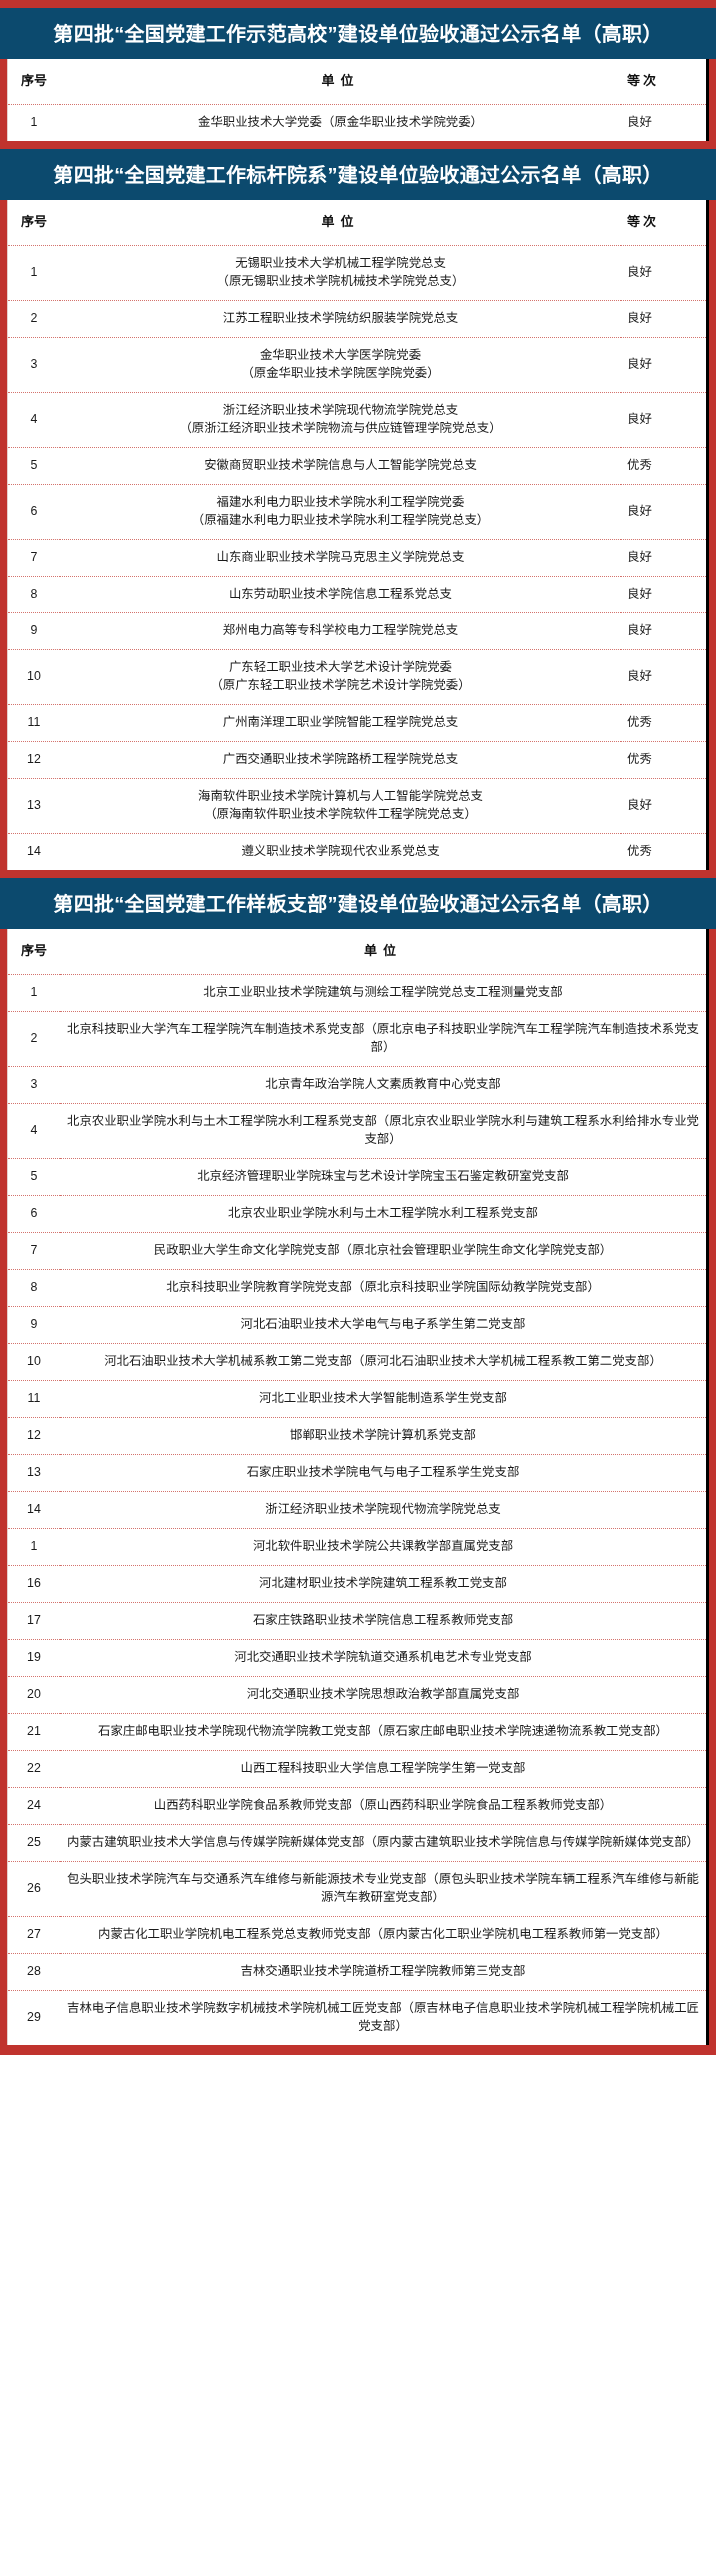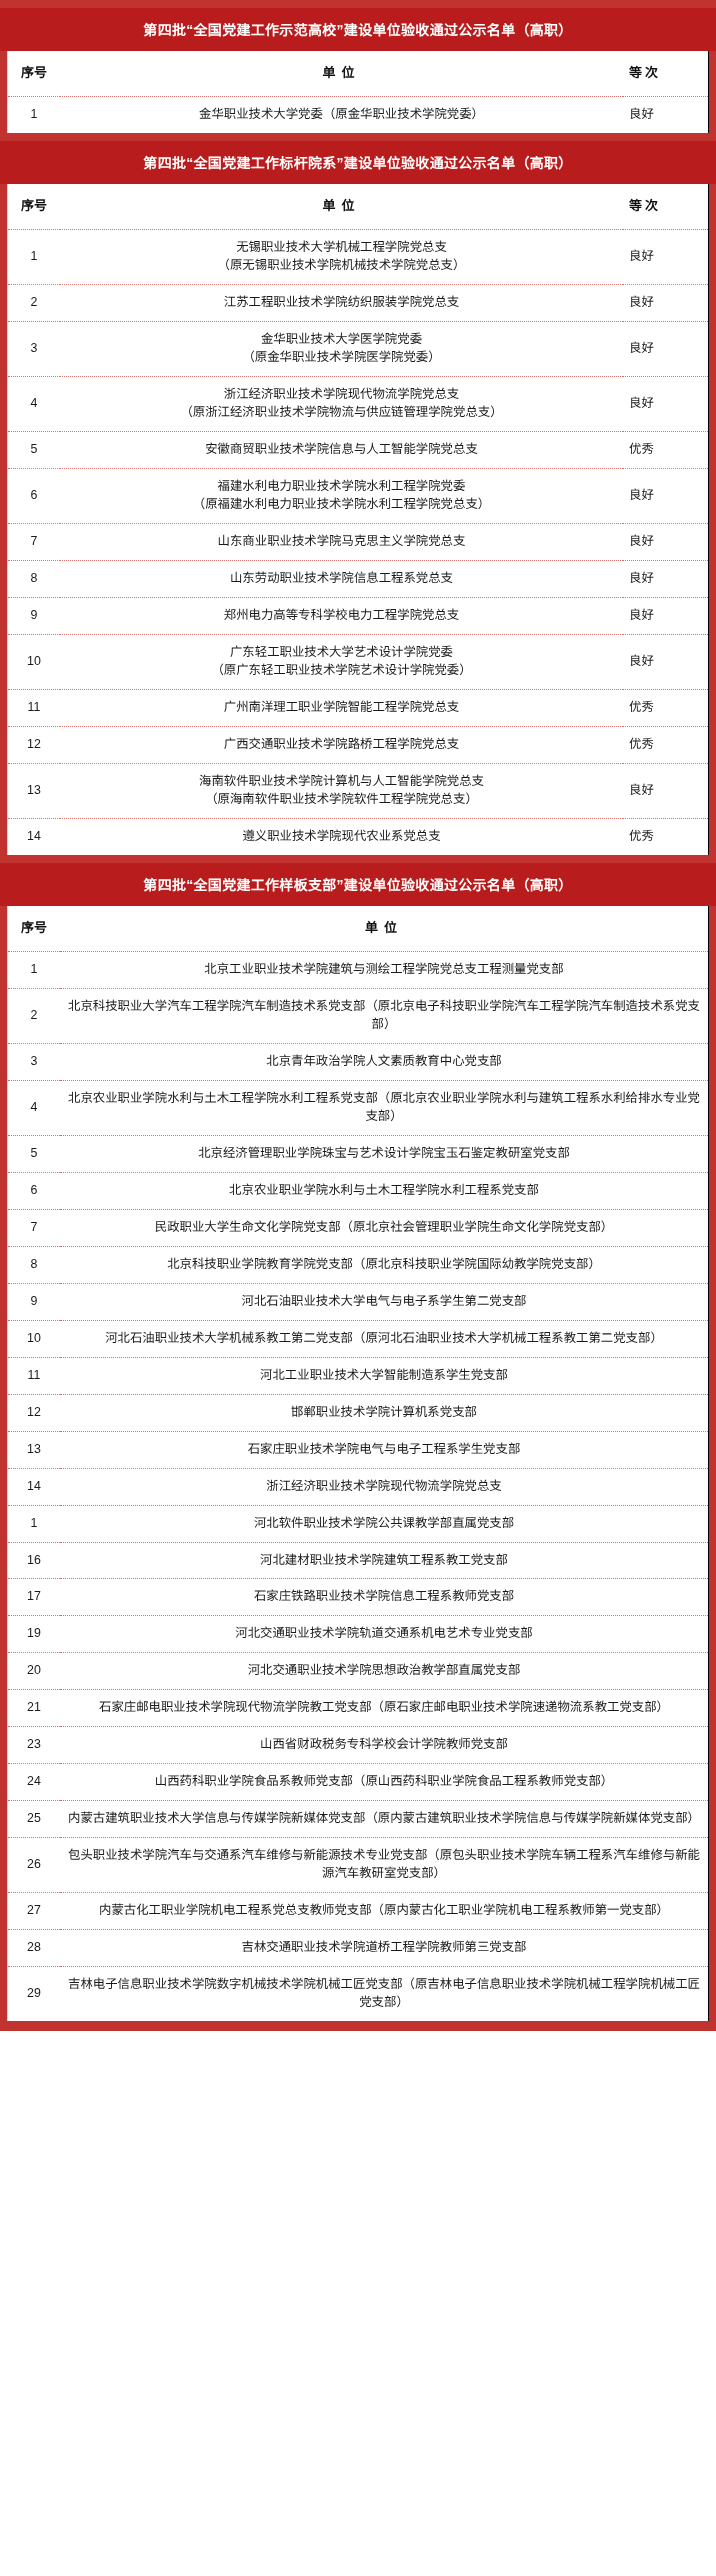--- a/index.html
+++ b/index.html
@@ -13,35 +13,35 @@
     color: #1a1a1a;
     -webkit-font-smoothing: antialiased;
   }
   .page {
     width: 716px;
     background: #c0332e;
     padding: 0;
   }
   
   .section-title {
-    background: #b91c1c;
+    background: #0c4a6e;
     color: #ffffff;
-    font-size: 14px;
+    font-size: 20px;
     font-weight: bold;
     text-align: center;
     letter-spacing: 0.3px;
     padding: 13px 10px 12px 10px;
     line-height: 1.3;
   }
   
   .table-block {
     background: #ffffff;
     margin: 0 7px;
     border-left: 1px solid #e7cfcd;
-    border-right: 1px solid #000000;
+    border-right: 3px solid #000000;
   }
   table.list {
     width: 100%;
     border-collapse: collapse;
     table-layout: fixed;
   }
   table.list th, table.list td {
     border-bottom: 1px dotted #d4736d;
     padding: 9px 6px;
     font-size: 12.4px;
@@ -340,23 +340,23 @@
                 <span class="unit-line">河北交通职业技术学院思想政治教学部直属党支部</span>
               </td>
             </tr>
             <tr>
               <td class="c-idx">21</td>
               <td class="c-unit-wide">
                 <span class="unit-line">石家庄邮电职业技术学院现代物流学院教工党支部（原石家庄邮电职业技术学院速递物流系教工党支部）</span>
               </td>
             </tr>
             <tr>
-              <td class="c-idx">23</td>
-              <td class="c-unit-wide">
-                <span class="unit-line">山西省财政税务专科学校会计学院教师党支部</span>
+              <td class="c-idx">22</td>
+              <td class="c-unit-wide">
+                <span class="unit-line">山西工程科技职业大学信息工程学院学生第一党支部</span>
               </td>
             </tr>
             <tr>
               <td class="c-idx">24</td>
               <td class="c-unit-wide">
                 <span class="unit-line">山西药科职业学院食品系教师党支部（原山西药科职业学院食品工程系教师党支部）</span>
               </td>
             </tr>
             <tr>
               <td class="c-idx">25</td>

